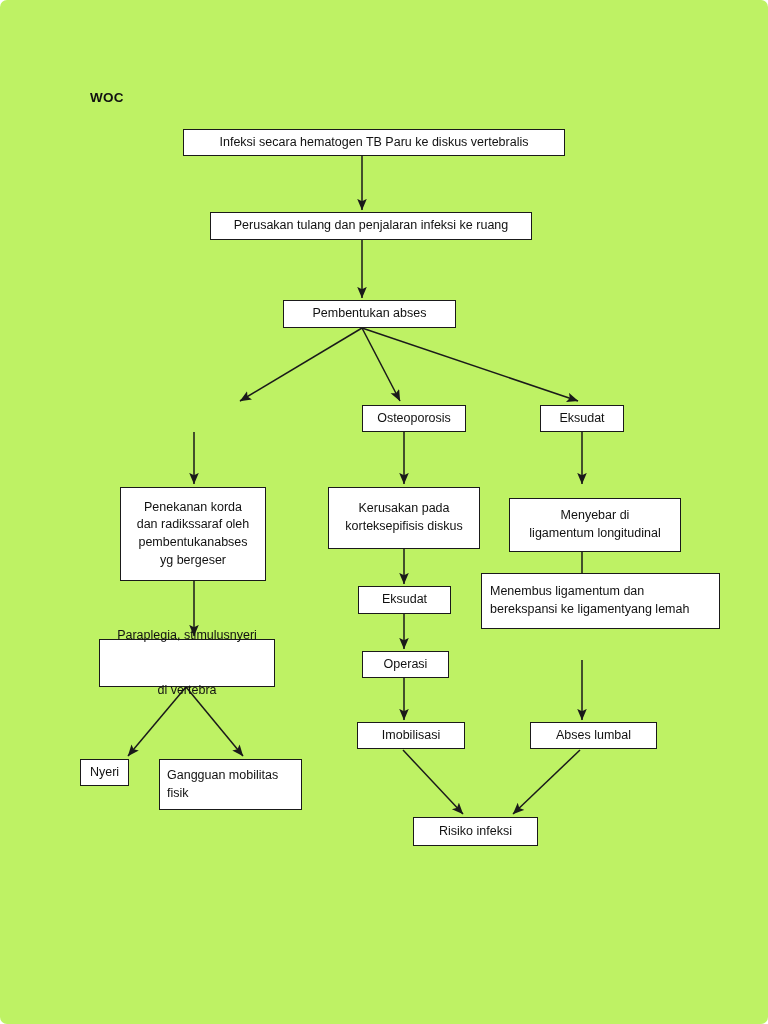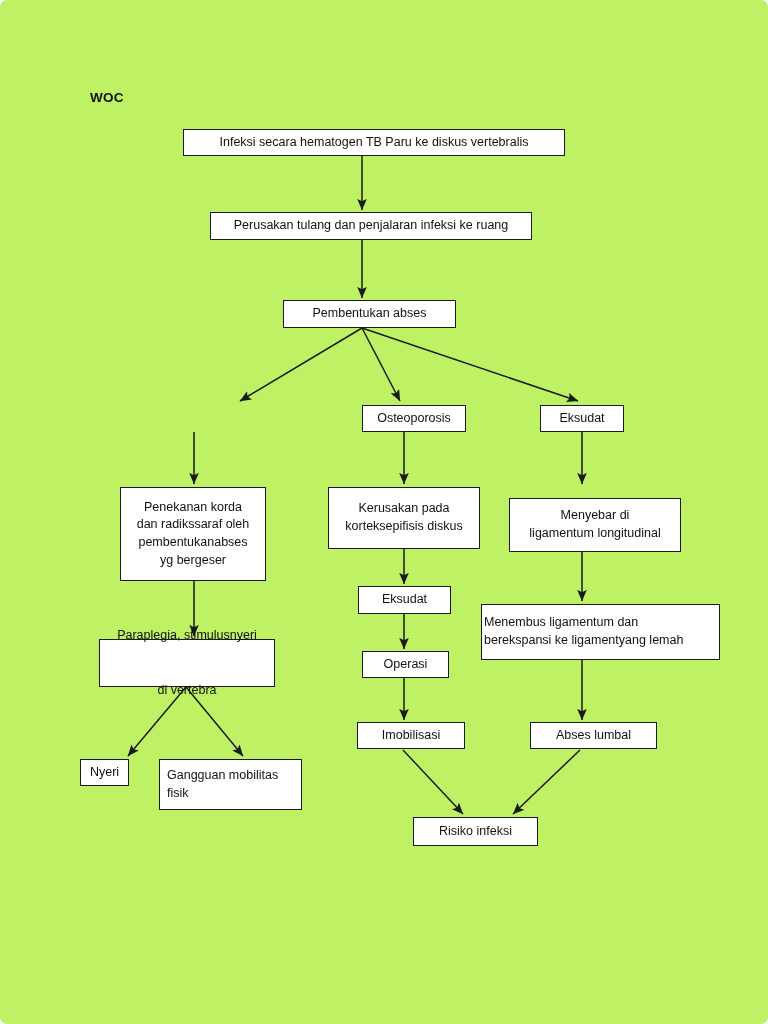--- a/index.html
+++ b/index.html
@@ -126,21 +126,21 @@
 
   <div class="node center" style="left:509px; top:487px; width:172px; height:54px;margin-top:11px;">
     <span class="ln">Menyebar di</span>
     <span class="ln">ligamentum longitudinal</span>
   </div>
 
   <div class="node center" style="left:358px; top:586px; width:93px; height:28px;">
     <span class="ln">Eksudat</span>
   </div>
 
-  <div class="node left" style="left:481px; top:604px; width:239px; height:56px; padding-left:2px;">
+  <div class="node left" style="left:481px; top:573px; width:239px; height:56px; padding-left:8px;">
     <span class="ln">Menembus ligamentum dan</span>
     <span class="ln">berekspansi ke ligamentyang lemah</span>
   </div>
 
   <div class="node center" style="left:99px; top:639px; width:176px; height:48px;gap:37px;">
     <span class="ln">Paraplegia, stimulusnyeri</span>
     <span class="ln">di vertebra</span>
   </div>
 
   <div class="node center" style="left:362px; top:651px; width:87px; height:27px;">

